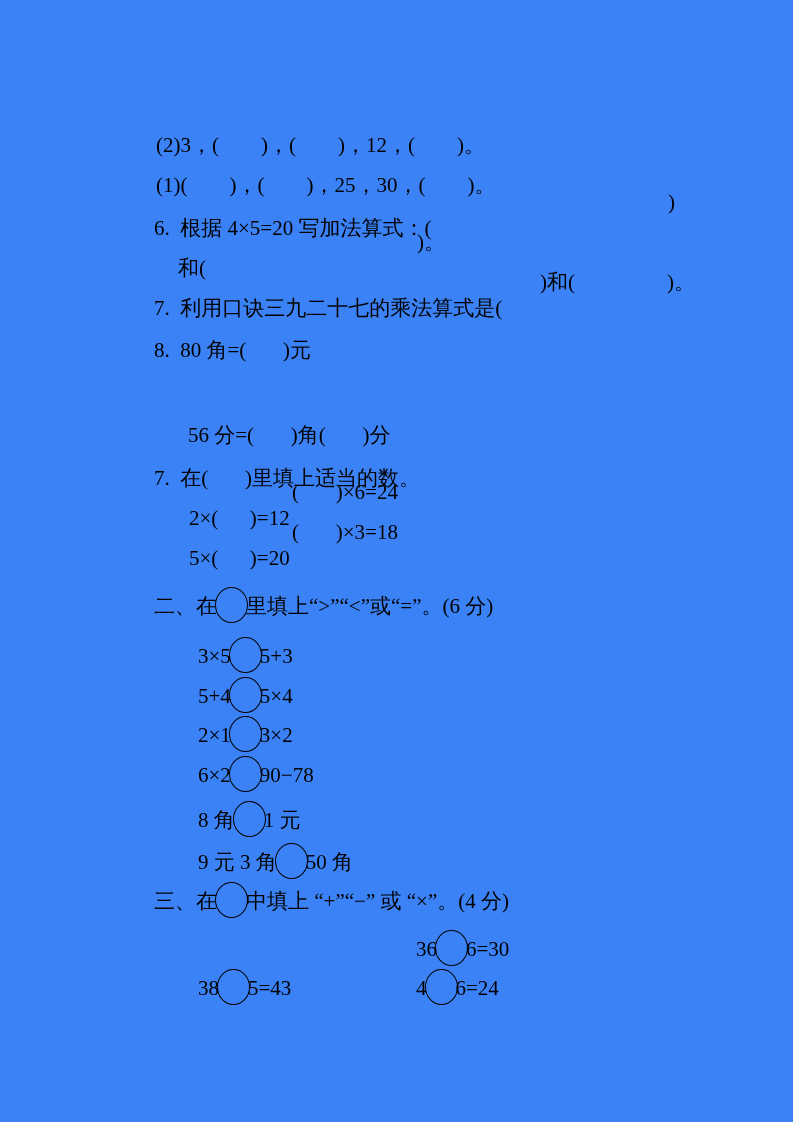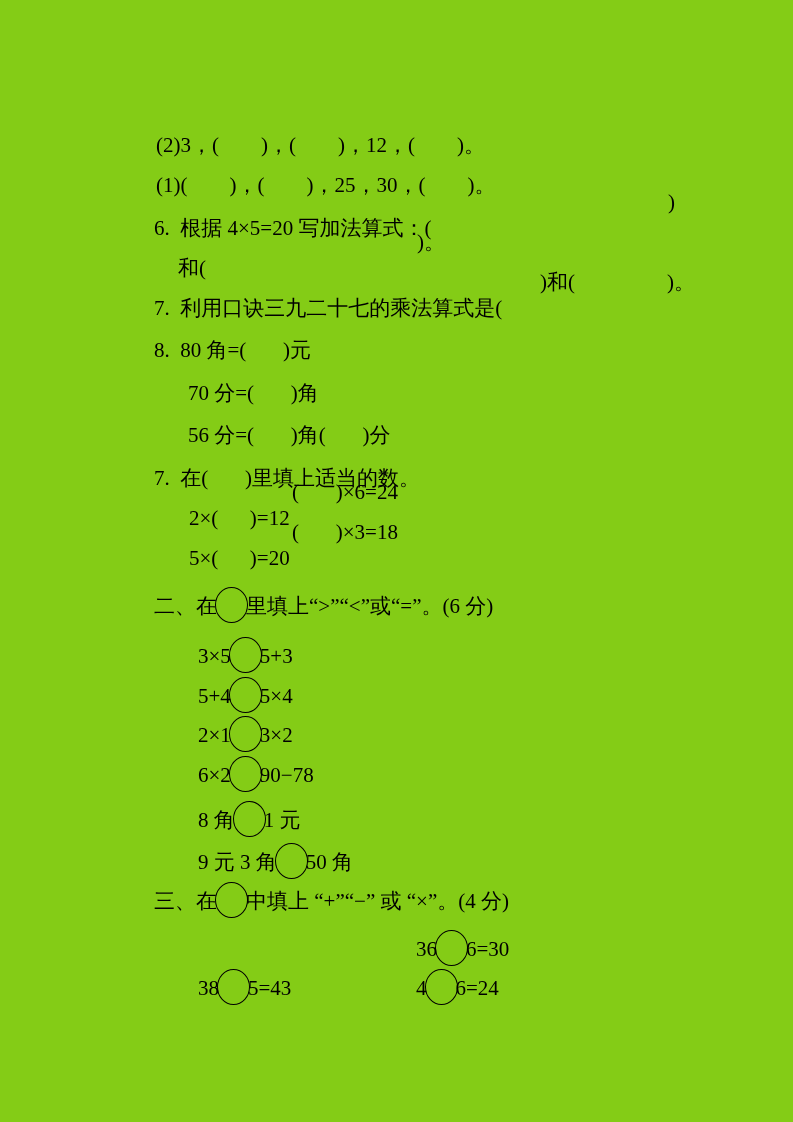--- a/index.html
+++ b/index.html
@@ -1,21 +1,21 @@
 <!DOCTYPE html>
 <html><head>
 <meta charset="utf-8">
 <title>Worksheet</title>
 <style>
   html, body { margin: 0; padding: 0; background: #ffffff; }
   .page {
     position: relative;
     width: 793px;
     height: 1122px;
-    background: #84cc16;
+    background: #3b82f6;
     overflow: hidden;
     font-family: "Liberation Serif", "DejaVu Serif", serif;
     font-size: 21px;
     color: #000000;
   }
   .line {
     position: absolute;
     white-space: pre;
     line-height: 26px;
   }
@@ -59,23 +59,20 @@
 
   <div class="line" style="left:133px; top:269px">
     <span>7.  利用口诀三九二十七的乘法算式是(</span>
     <span class="seg" style="left:407px">)和(</span>
     <span class="seg" style="left:534px">)。</span>
   </div>
 
   <div class="line" style="left:133px; top:311px">
     <span>8.  80 角=(       )元</span>
   </div>
-  <div class="line" style="left:167px; top:354px">
-    <span>70 分=(       )角</span>
-  </div>
   <div class="line" style="left:167px; top:396px">
     <span>56 分=(       )角(       )分</span>
   </div>
 
   <div class="line" style="left:133px; top:439px">
     <span>7.  在(       )里填上适当的数。</span>
   </div>
   <div class="line" style="left:168px; top:479px">
     <span>2×(      )=12</span>
     <span class="seg" style="left:124px">(       )×6=24</span>

